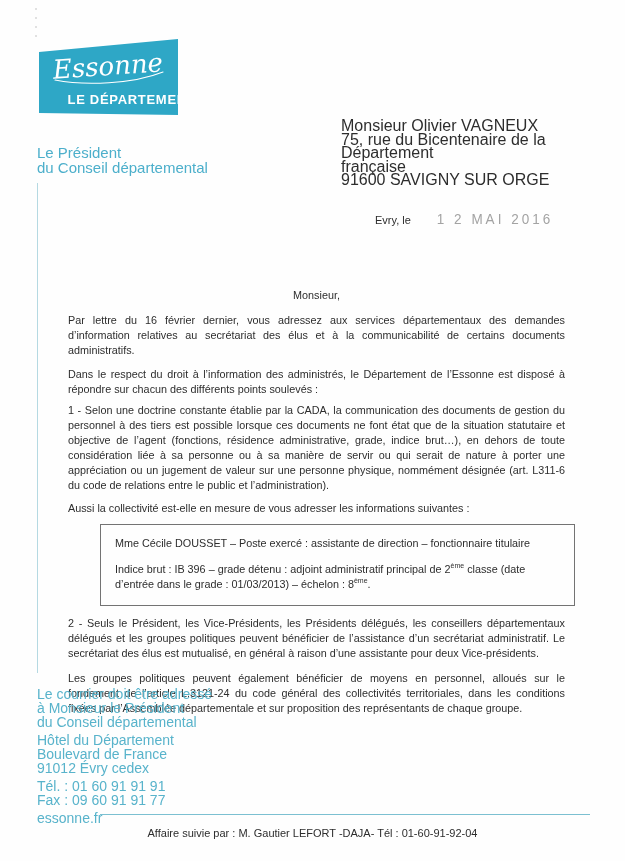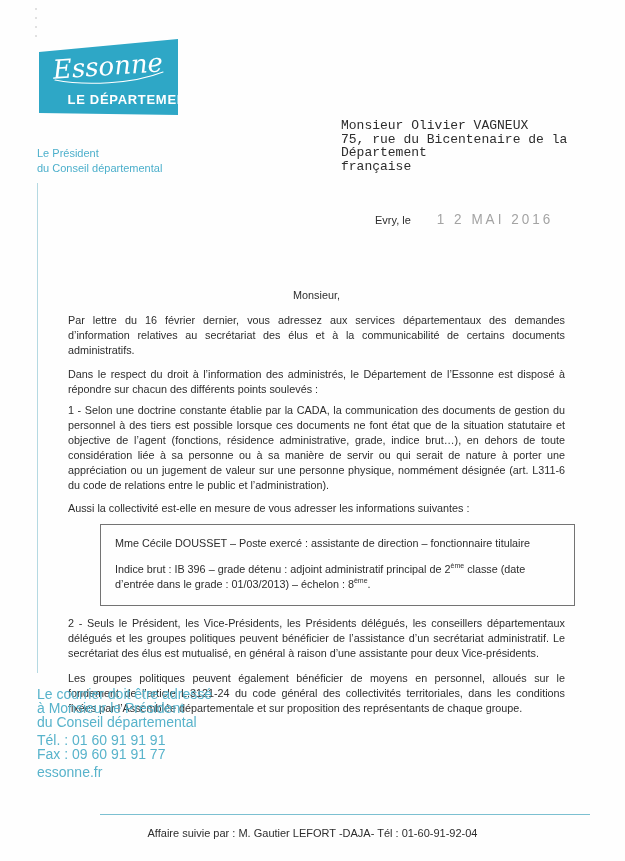--- a/index.html
+++ b/index.html
@@ -22,23 +22,23 @@
   .logo-script { position:absolute; left:6px; top:9px; width:127px; height:40px; }
   .logo-script text {
     font-family:"DejaVu Serif", serif; font-style:italic; font-size:26px; fill:#ffffff;
   }
   .logo-script path { stroke:#ffffff; fill:none; stroke-width:1.1; stroke-linecap:round; }
   .logo-tagline {
     position:absolute; left:0; bottom:8px; width:100%; text-align:center;
     color:#ffffff; font-weight:bold; font-size:13px; letter-spacing:0.7px;padding-left:23px;
   }
 
-  .sender-title { position:absolute; left:37px; top:146px; color:#4cafcb; font-size:11px; line-height:14.5px; }
+  .sender-title { position:absolute; left:37px; top:146px; color:#4cafcb; font-size:15px; line-height:14.5px; }
 
-  .recipient { position:absolute; left:341px; top:119px; font-size:13px; line-height:13.5px;font-family:Liberation Mono, monospace; }
+  .recipient { position:absolute; left:341px; top:119px; font-size:16px; line-height:13.5px; }
 
   .dateline { position:absolute; left:341px; top:212px; font-size:11px;padding-left:34px; }
   .date-stamp {
     display:inline-block; margin-left:26px; color:#a3a3a3; font-size:13.5px;
     letter-spacing:3px; transform:scaleY(1.12); transform-origin:left bottom;
   }
 
   
   .body { position:absolute; left:68px; top:288px; width:497px; font-size:10.8px; line-height:15px; text-align:justify; }
   .body p { margin:0; }
@@ -81,20 +81,21 @@
 
   <div class="sender-title">
     <div>Le Président</div>
     <div>du Conseil départemental</div>
   </div>
 
   <div class="recipient">
     <div>Monsieur Olivier VAGNEUX</div>
     <div>75, rue du Bicentenaire de la Département</div>
     <div>française</div>
+    <div>91600 SAVIGNY SUR ORGE</div>
   </div>
 
   <div class="dateline">
     <span>Evry, le</span><span class="date-stamp">1 2 MAI 2016</span>
   </div>
 
   <div class="body">
     <p class="salutation">Monsieur,</p>
     <p class="p-intro">Par lettre du 16 février dernier, vous adressez aux services départementaux des demandes d’information relatives au secrétariat des élus et à la communicabilité de certains documents administratifs.</p>
     <p class="p-dans">Dans le respect du droit à l’information des administrés, le Département de l’Essonne est disposé à répondre sur chacun des différents points soulevés :</p>
@@ -112,20 +113,25 @@
     <p class="p-point3">Les groupes politiques peuvent également bénéficier de moyens en personnel, alloués sur le fondement de l’article L.3121-24 du code général des collectivités territoriales, dans les conditions fixées par l’Assemblée départementale et sur proposition des représentants de chaque groupe.</p>
   </div>
 
   <div class="footer-sidebar">
     <div class="grp">
       <div>Le courrier doit être adressé</div>
       <div>à Monsieur le Président</div>
       <div>du Conseil départemental</div>
     </div>
     <div class="grp">
+      <div>Hôtel du Département</div>
+      <div>Boulevard de France</div>
+      <div>91012 Évry cedex</div>
+    </div>
+    <div class="grp">
       <div>Tél. : 01 60 91 91 91</div>
       <div>Fax : 09 60 91 91 77</div>
     </div>
     <div class="website">essonne.fr</div>
   </div>
 
   <div class="footer-rule"></div>
   <div class="footer-note">Affaire suivie par : M. Gautier LEFORT -DAJA- Tél : 01-60-91-92-04</div>
 
 </div>

